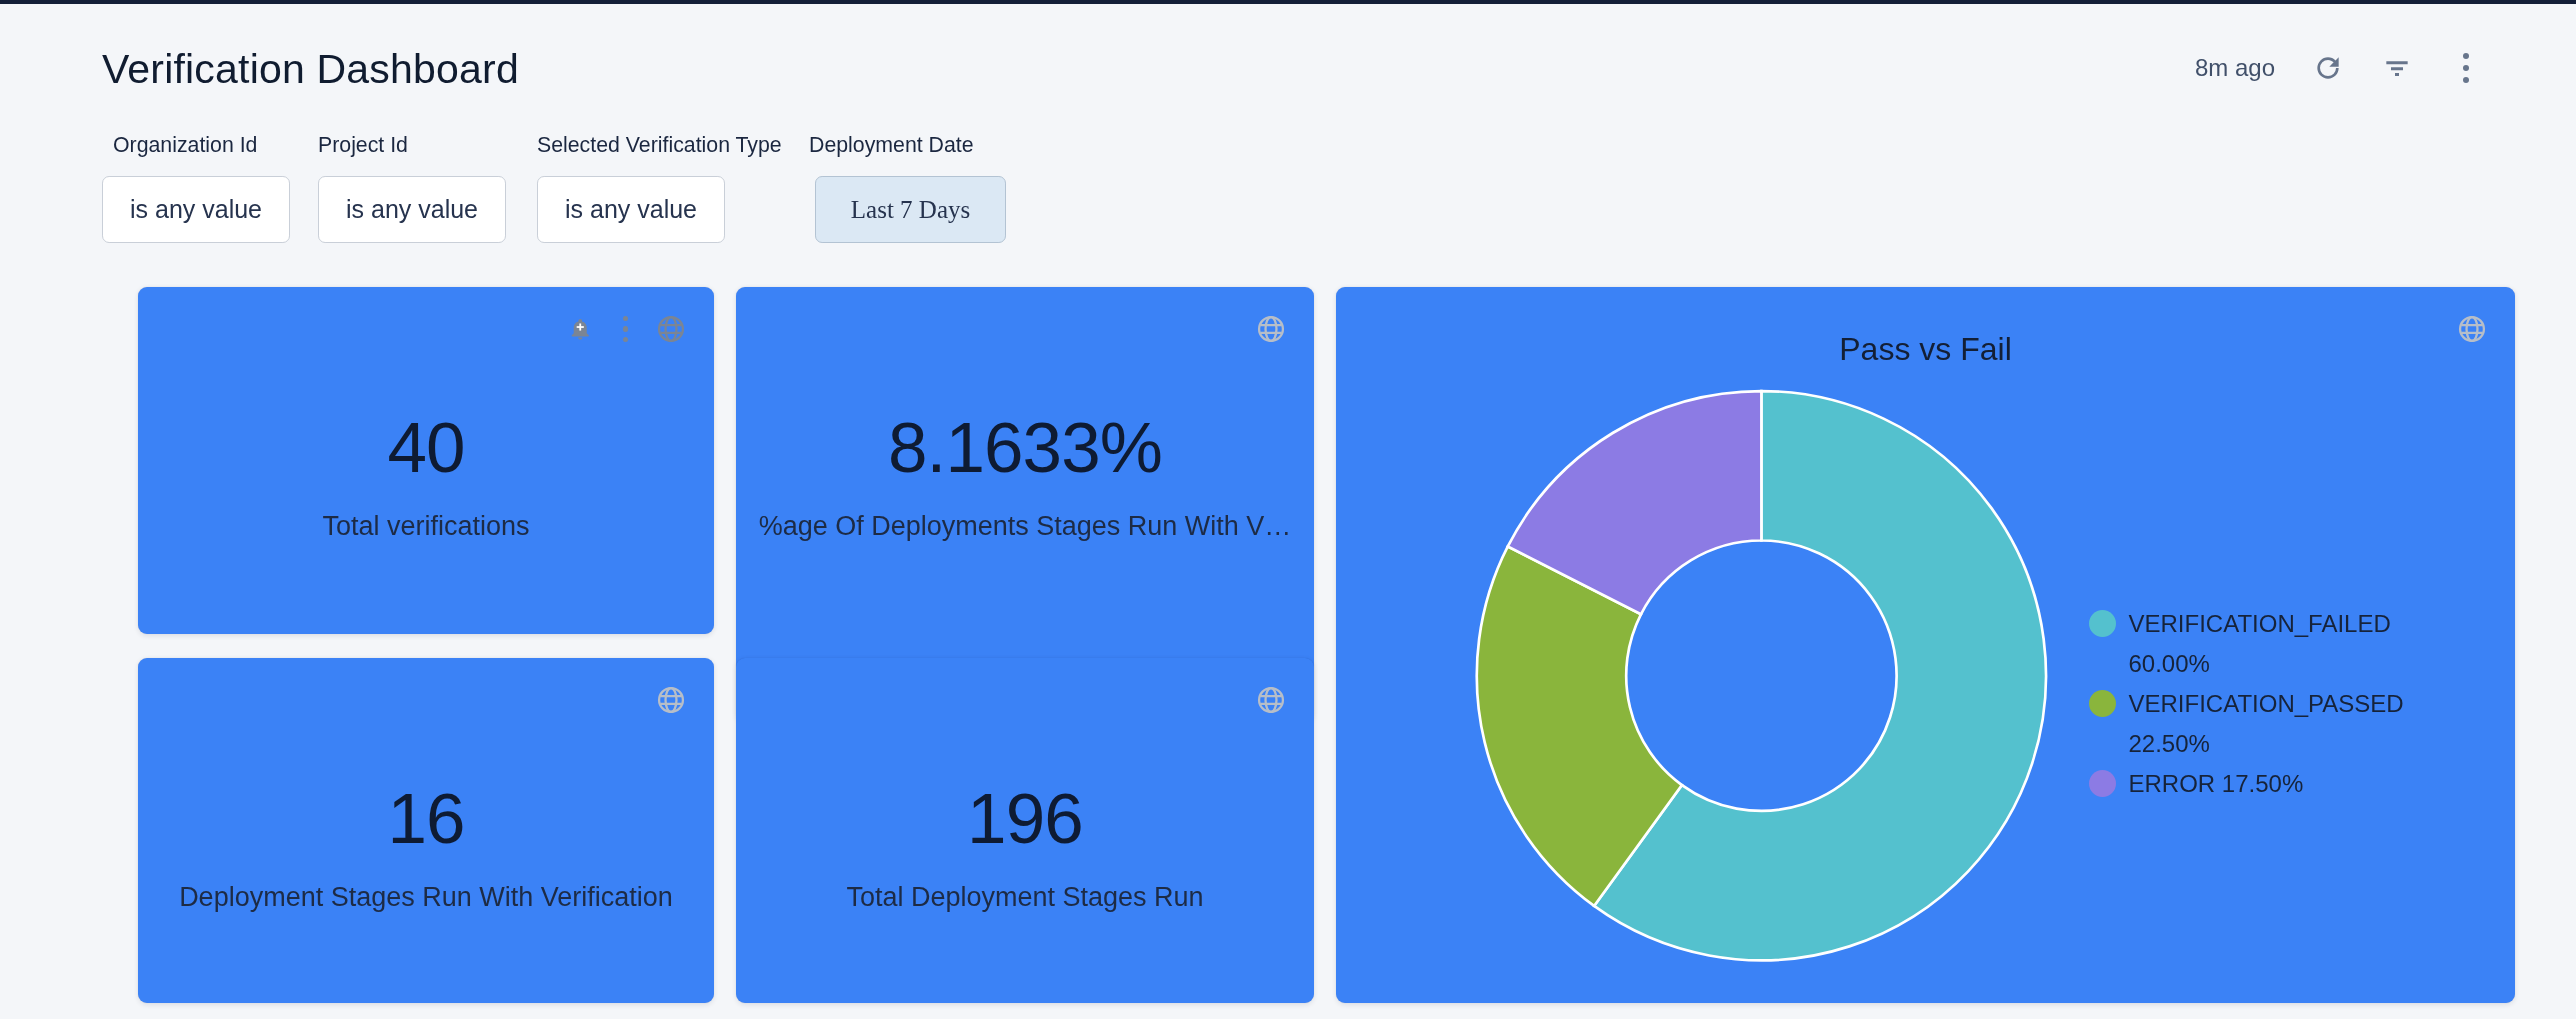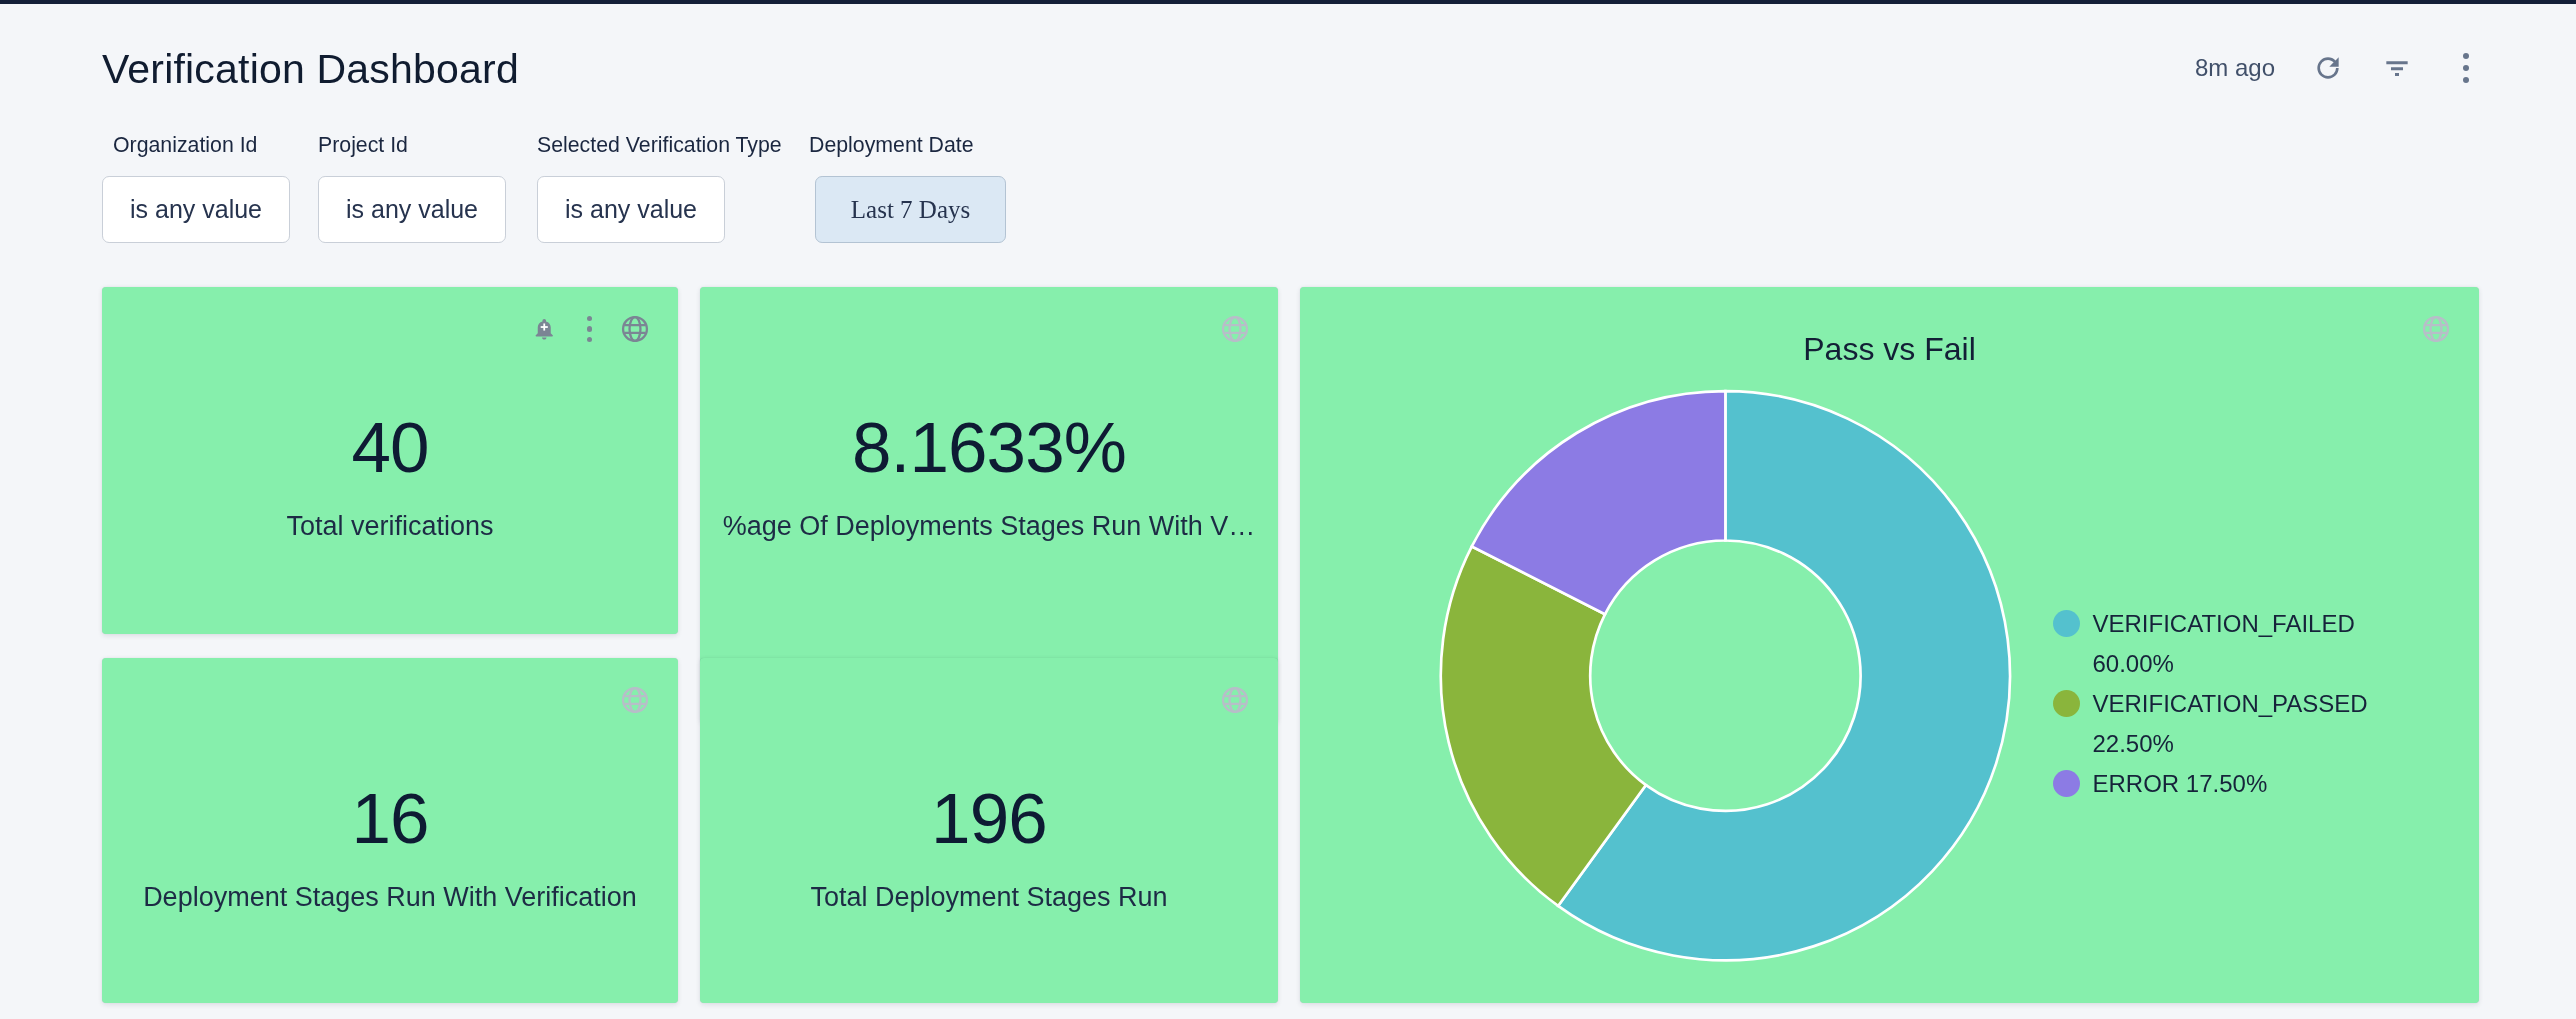--- a/index.html
+++ b/index.html
@@ -30,22 +30,23 @@
   .filter-label { position:absolute; top:133px; font-size:21.3px; color:#1b2740; white-space:nowrap; }
   .filter-btn {
     position:absolute; top:176px; height:67px;
     background:#fff; border:1.8px solid #c9cfd8; border-radius:7.1px;
     font-size:25px; color:#26334e; font-family:"Liberation Sans",sans-serif;
     display:flex; align-items:center; justify-content:center; cursor:pointer;
   }
   .filter-btn.active { background:#dbe8f4; border-color:#b3c3d3; }
 
   .tile {
-    position:absolute; background:#86efac; border-radius:4px;
+    position:absolute; background:#3b82f6; border-radius:9px;
     box-shadow:0 1.8px 5.3px rgba(20,30,60,.10), 0 0 0.9px rgba(20,30,60,.18);
+    margin-left:36px;
   }
   .tile-icons { position:absolute; top:27px; right:28.5px; display:flex; align-items:center; gap:21.3px; }
   .ticon { width:30px; height:30px; display:flex; align-items:center; justify-content:center; cursor:pointer; }
   .tile-kebab { display:flex; flex-direction:column; gap:5.3px; align-items:center; width:18px; }
   .tile-kebab i { width:5.3px; height:5.3px; border-radius:50%; background:#7b8594; }
 
   .stat-value {
     position:absolute; left:0; right:0; top:120px; text-align:center;
     font-size:71px; font-weight:400; color:#0e1b33; letter-spacing:-0.9px;
   }

